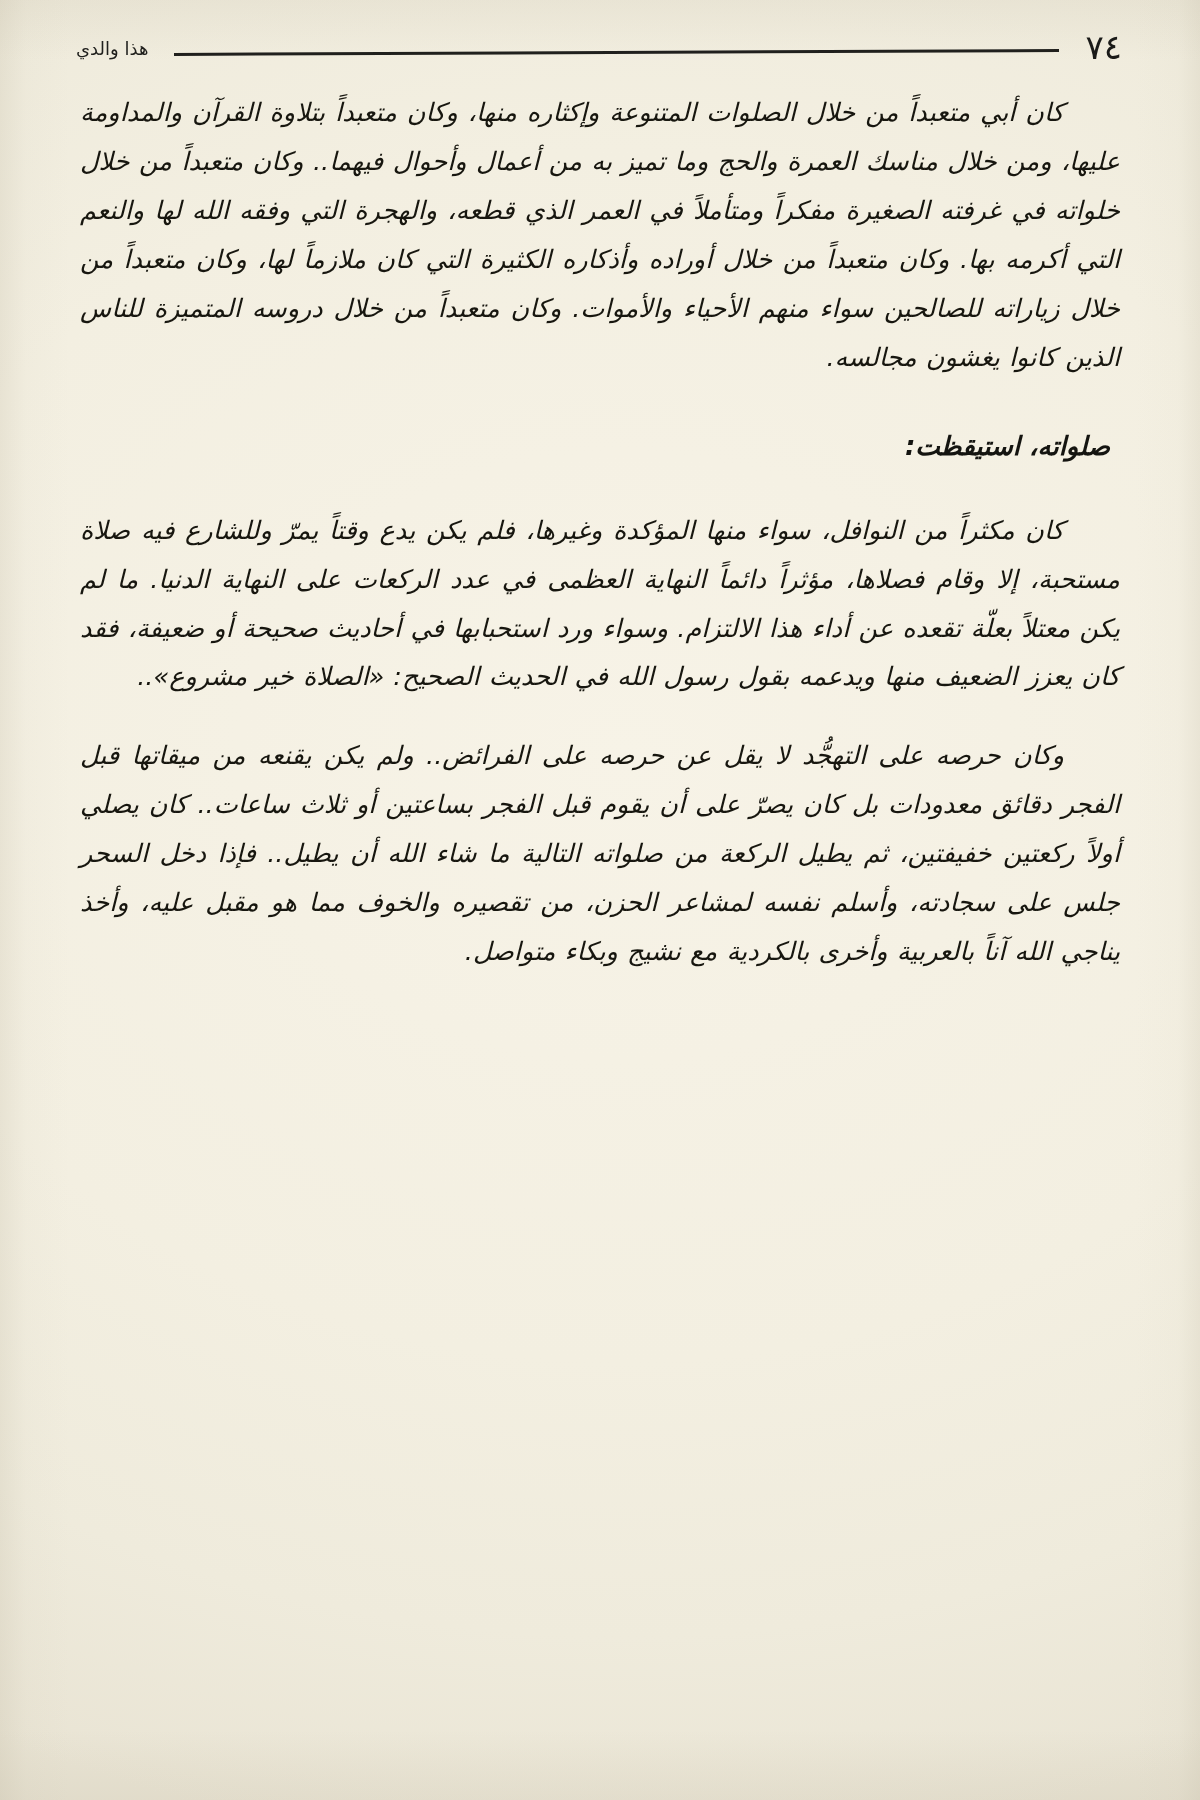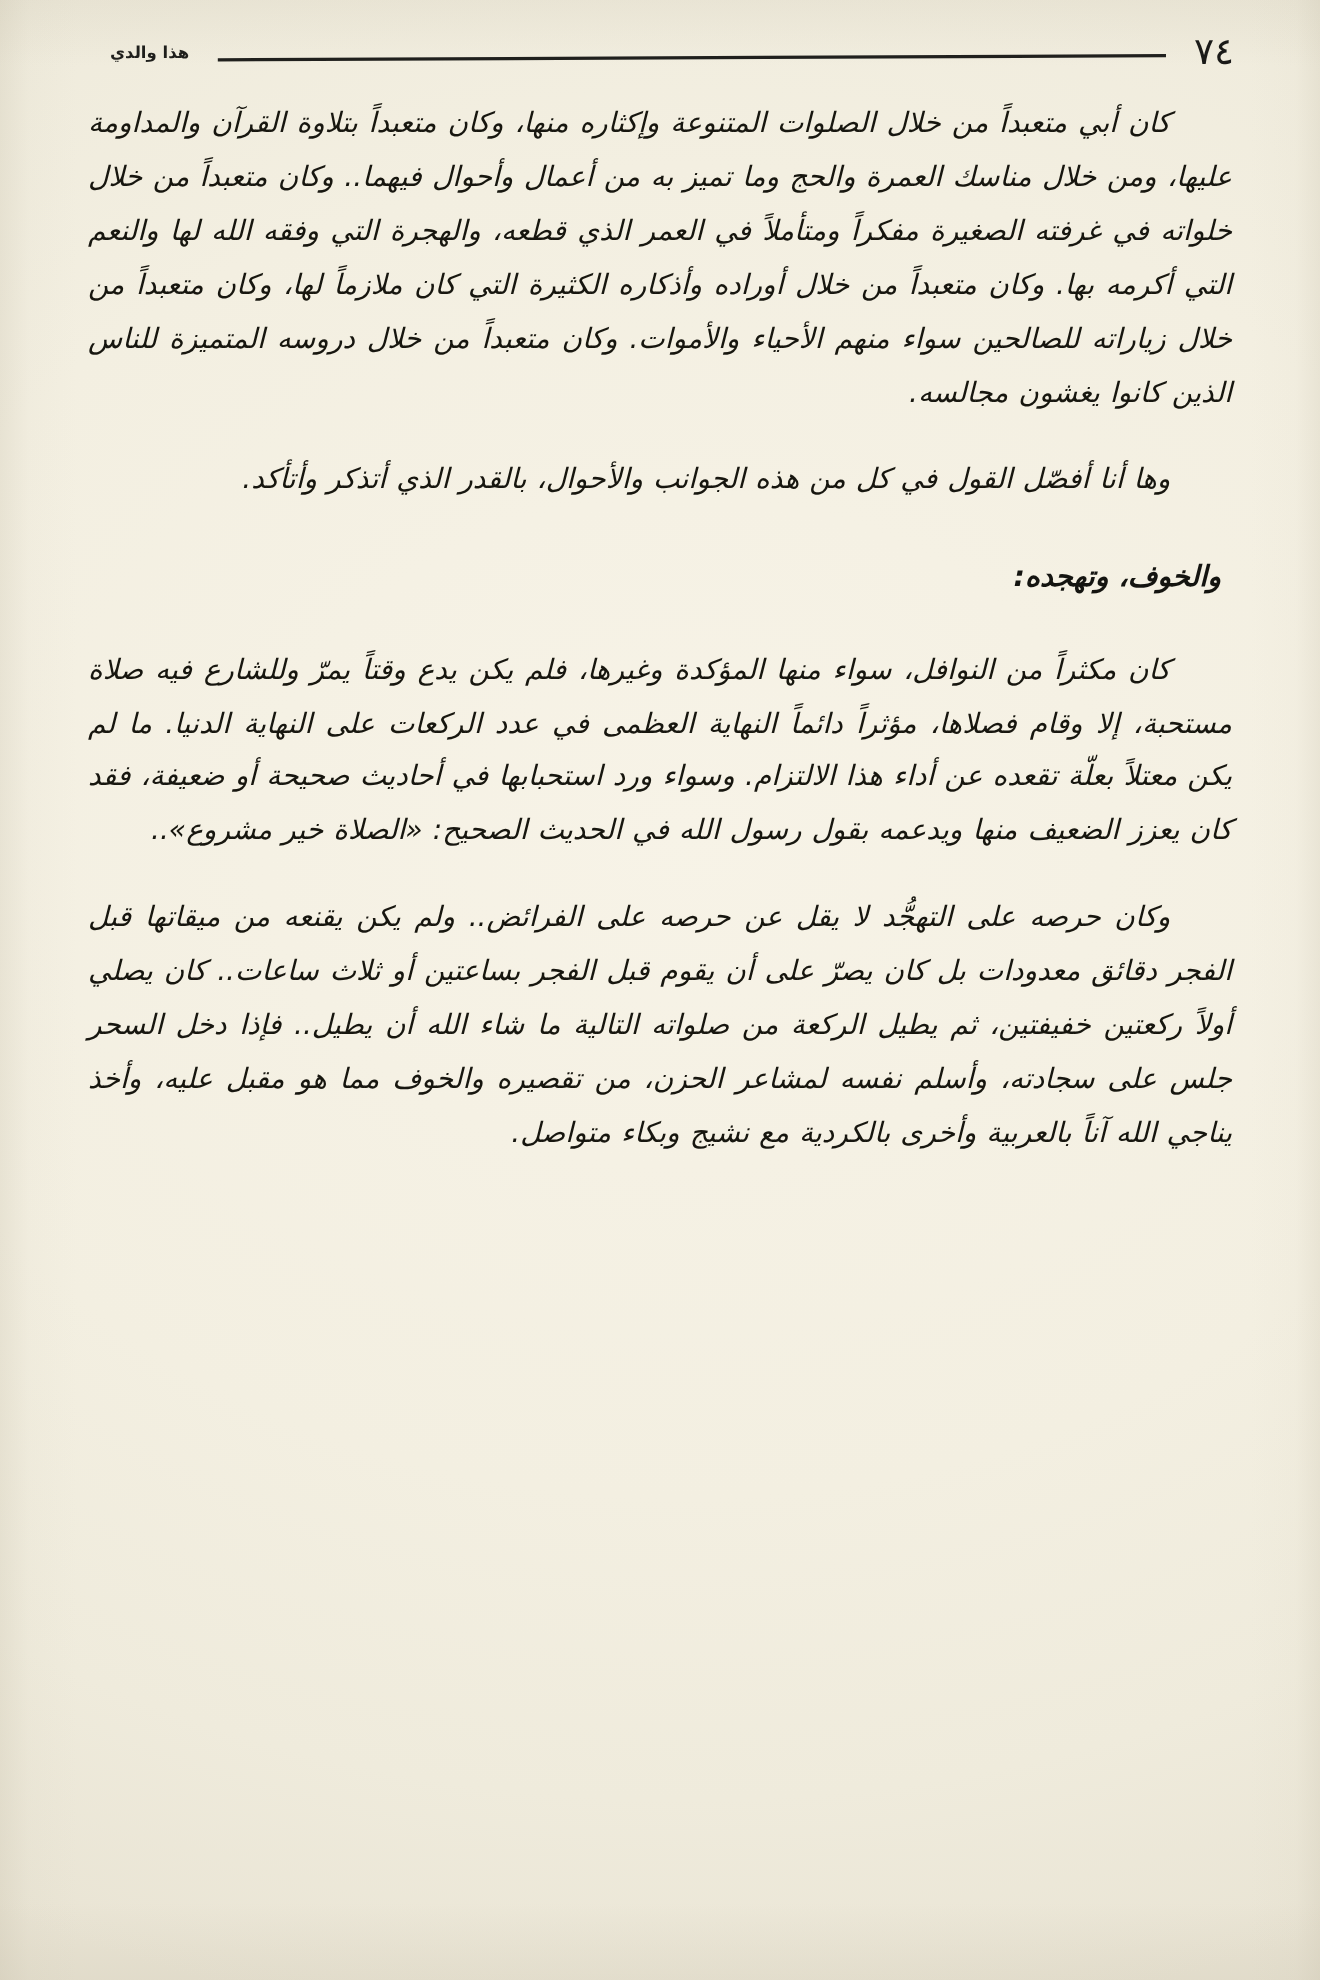--- a/index.html
+++ b/index.html
@@ -63,26 +63,25 @@
   }
   .header-rule {
     flex: 1 1 auto;
     height: 0;
     border-top: 3px solid #20201d;
     margin: 6px 10px 0 10px;
     transform: rotate(-0.25deg);
   }
   .running-title {
     flex: 0 0 auto;
-    font-size: 15px;
-    font-weight: bold;
+    font-size: 18px;
+    font-weight: normal;
     color: #1f1f1c;
     white-space: nowrap;
     padding-bottom: 2px;
-    margin-left: 24px;
   }
 
   
   .body-text {
     direction: rtl;
     text-align: justify;
     text-justify: inter-word;
     color: #17160f;
     font-size: 25.5px;
     line-height: 1.92;
@@ -116,23 +115,22 @@
     <div class="header">
       <span class="folio">٧٤</span>
       <span class="header-rule"></span>
       <span class="running-title">هذا والدي</span>
     </div>
 
     <div class="body-text">
 
       <p class="para">كان أبي متعبداً من خلال الصلوات المتنوعة وإكثاره منها، وكان متعبداً بتلاوة القرآن والمداومة عليها، ومن خلال مناسك العمرة والحج وما تميز به من أعمال وأحوال فيهما.. وكان متعبداً من خلال خلواته في غرفته الصغيرة مفكراً ومتأملاً في العمر الذي قطعه، والهجرة التي وفقه الله لها والنعم التي أكرمه بها. وكان متعبداً من خلال أوراده وأذكاره الكثيرة التي كان ملازماً لها، وكان متعبداً من خلال زياراته للصالحين سواء منهم الأحياء والأموات. وكان متعبداً من خلال دروسه المتميزة للناس الذين كانوا يغشون مجالسه.</p>
 
-      <p class="para">وها أنا أفصّل القول في كل من هذه الجوانب والأحوال، بالقدر الذي أتذكر وأتأكد.</p>
 
-      <h2 class="section-heading">والخوف، وتهجده:</h2>
+      <h2 class="section-heading">صلواته، استيقظت:</h2>
 
       <p class="para">كان مكثراً من النوافل، سواء منها المؤكدة وغيرها، فلم يكن يدع وقتاً يمرّ وللشارع فيه صلاة مستحبة، إلا وقام فصلاها، مؤثراً دائماً النهاية العظمى في عدد الركعات على النهاية الدنيا. ما لم يكن معتلاً بعلّة تقعده عن أداء هذا الالتزام. وسواء ورد استحبابها في أحاديث صحيحة أو ضعيفة، فقد كان يعزز الضعيف منها ويدعمه بقول رسول الله في الحديث الصحيح: «الصلاة خير مشروع»..</p>
 
       <p class="para">وكان حرصه على التهجُّد لا يقل عن حرصه على الفرائض.. ولم يكن يقنعه من ميقاتها قبل الفجر دقائق معدودات بل كان يصرّ على أن يقوم قبل الفجر بساعتين أو ثلاث ساعات.. كان يصلي أولاً ركعتين خفيفتين، ثم يطيل الركعة من صلواته التالية ما شاء الله أن يطيل.. فإذا دخل السحر جلس على سجادته، وأسلم نفسه لمشاعر الحزن، من تقصيره والخوف مما هو مقبل عليه، وأخذ يناجي الله آناً بالعربية وأخرى بالكردية مع نشيج وبكاء متواصل.</p>
 
 
     </div>
   </div>
 </div>
 

